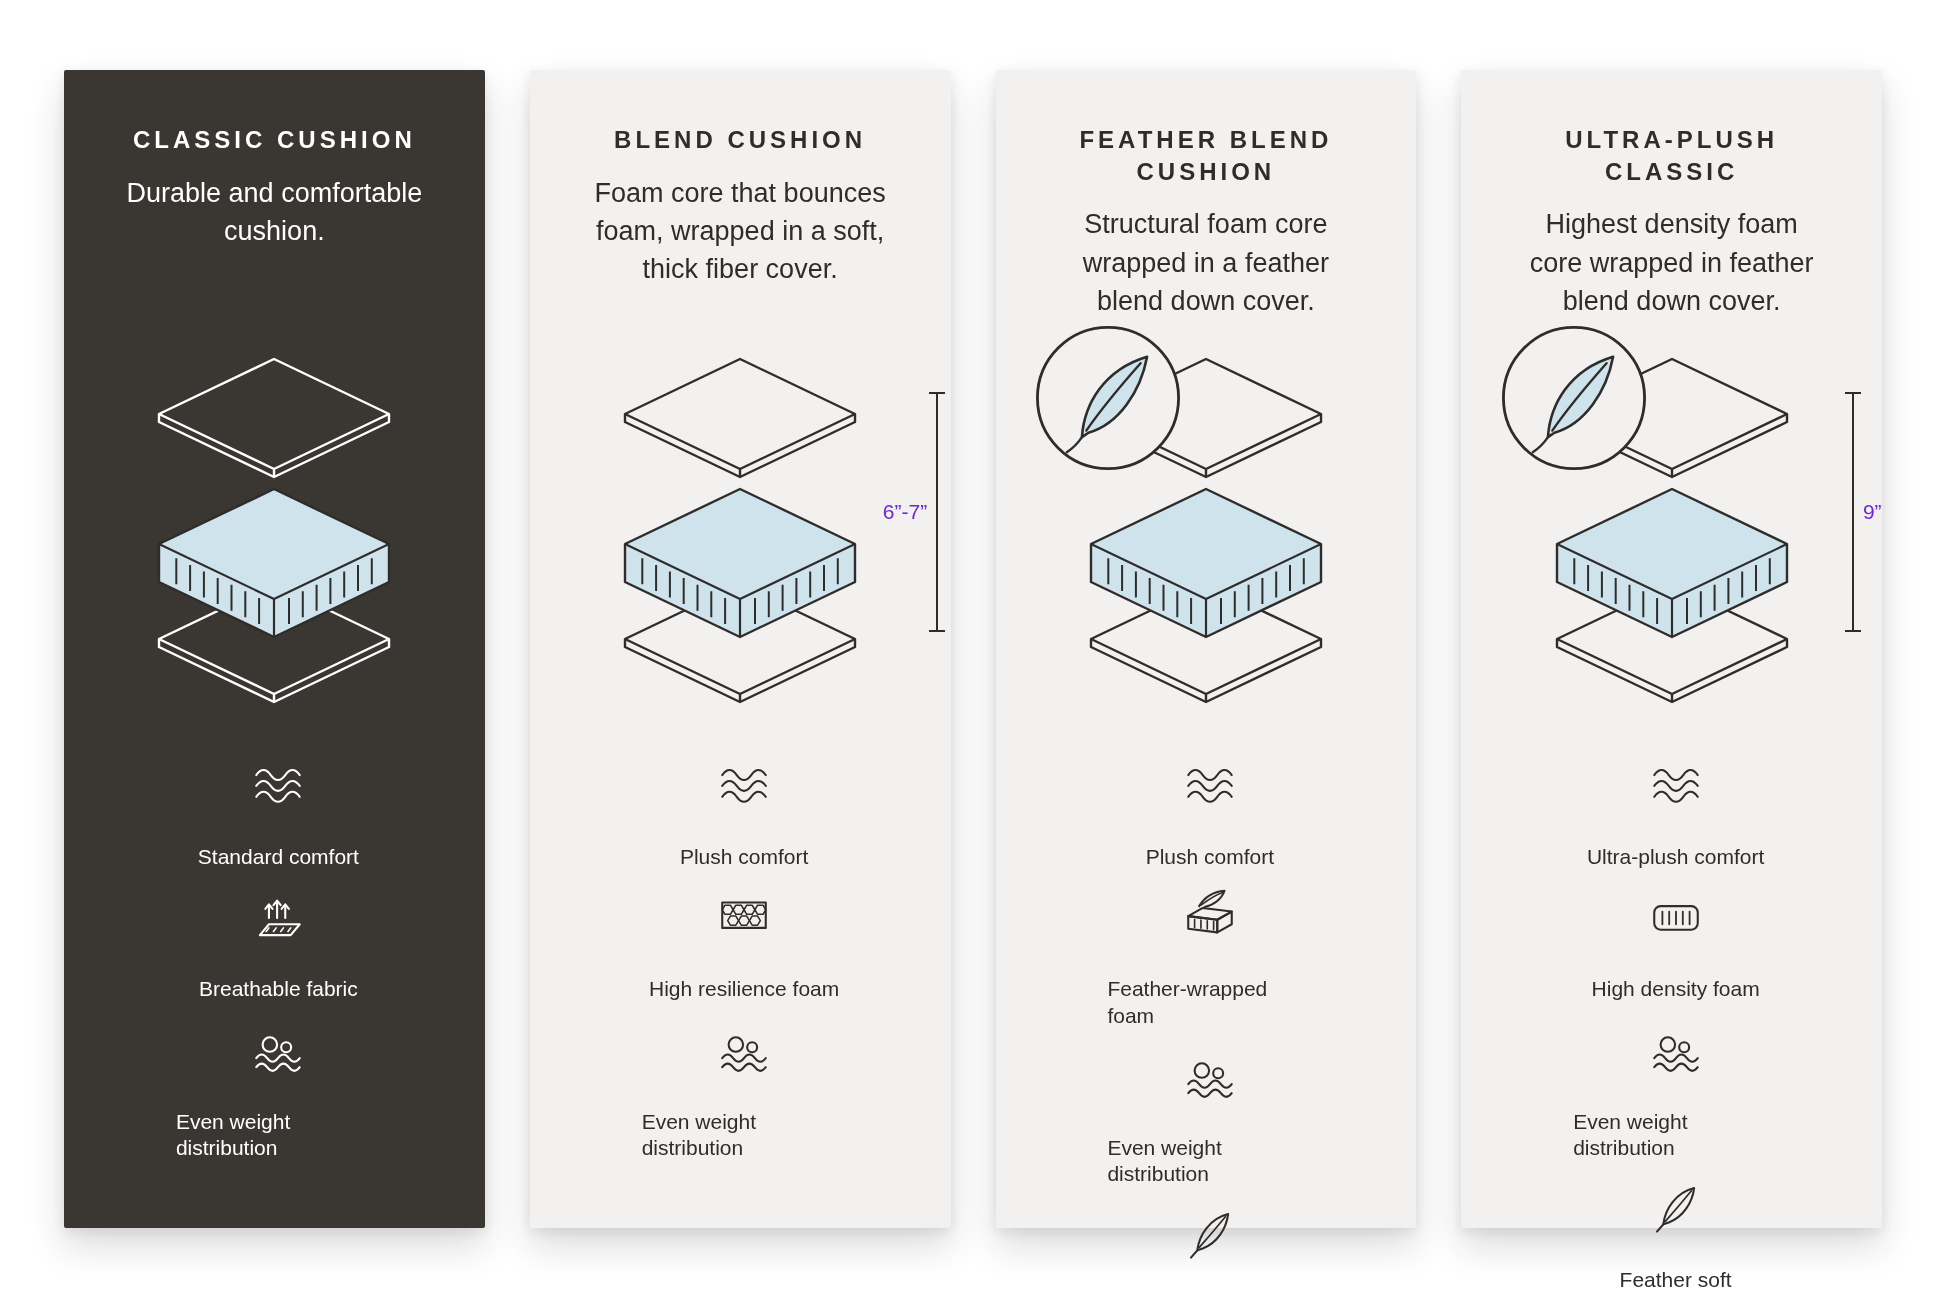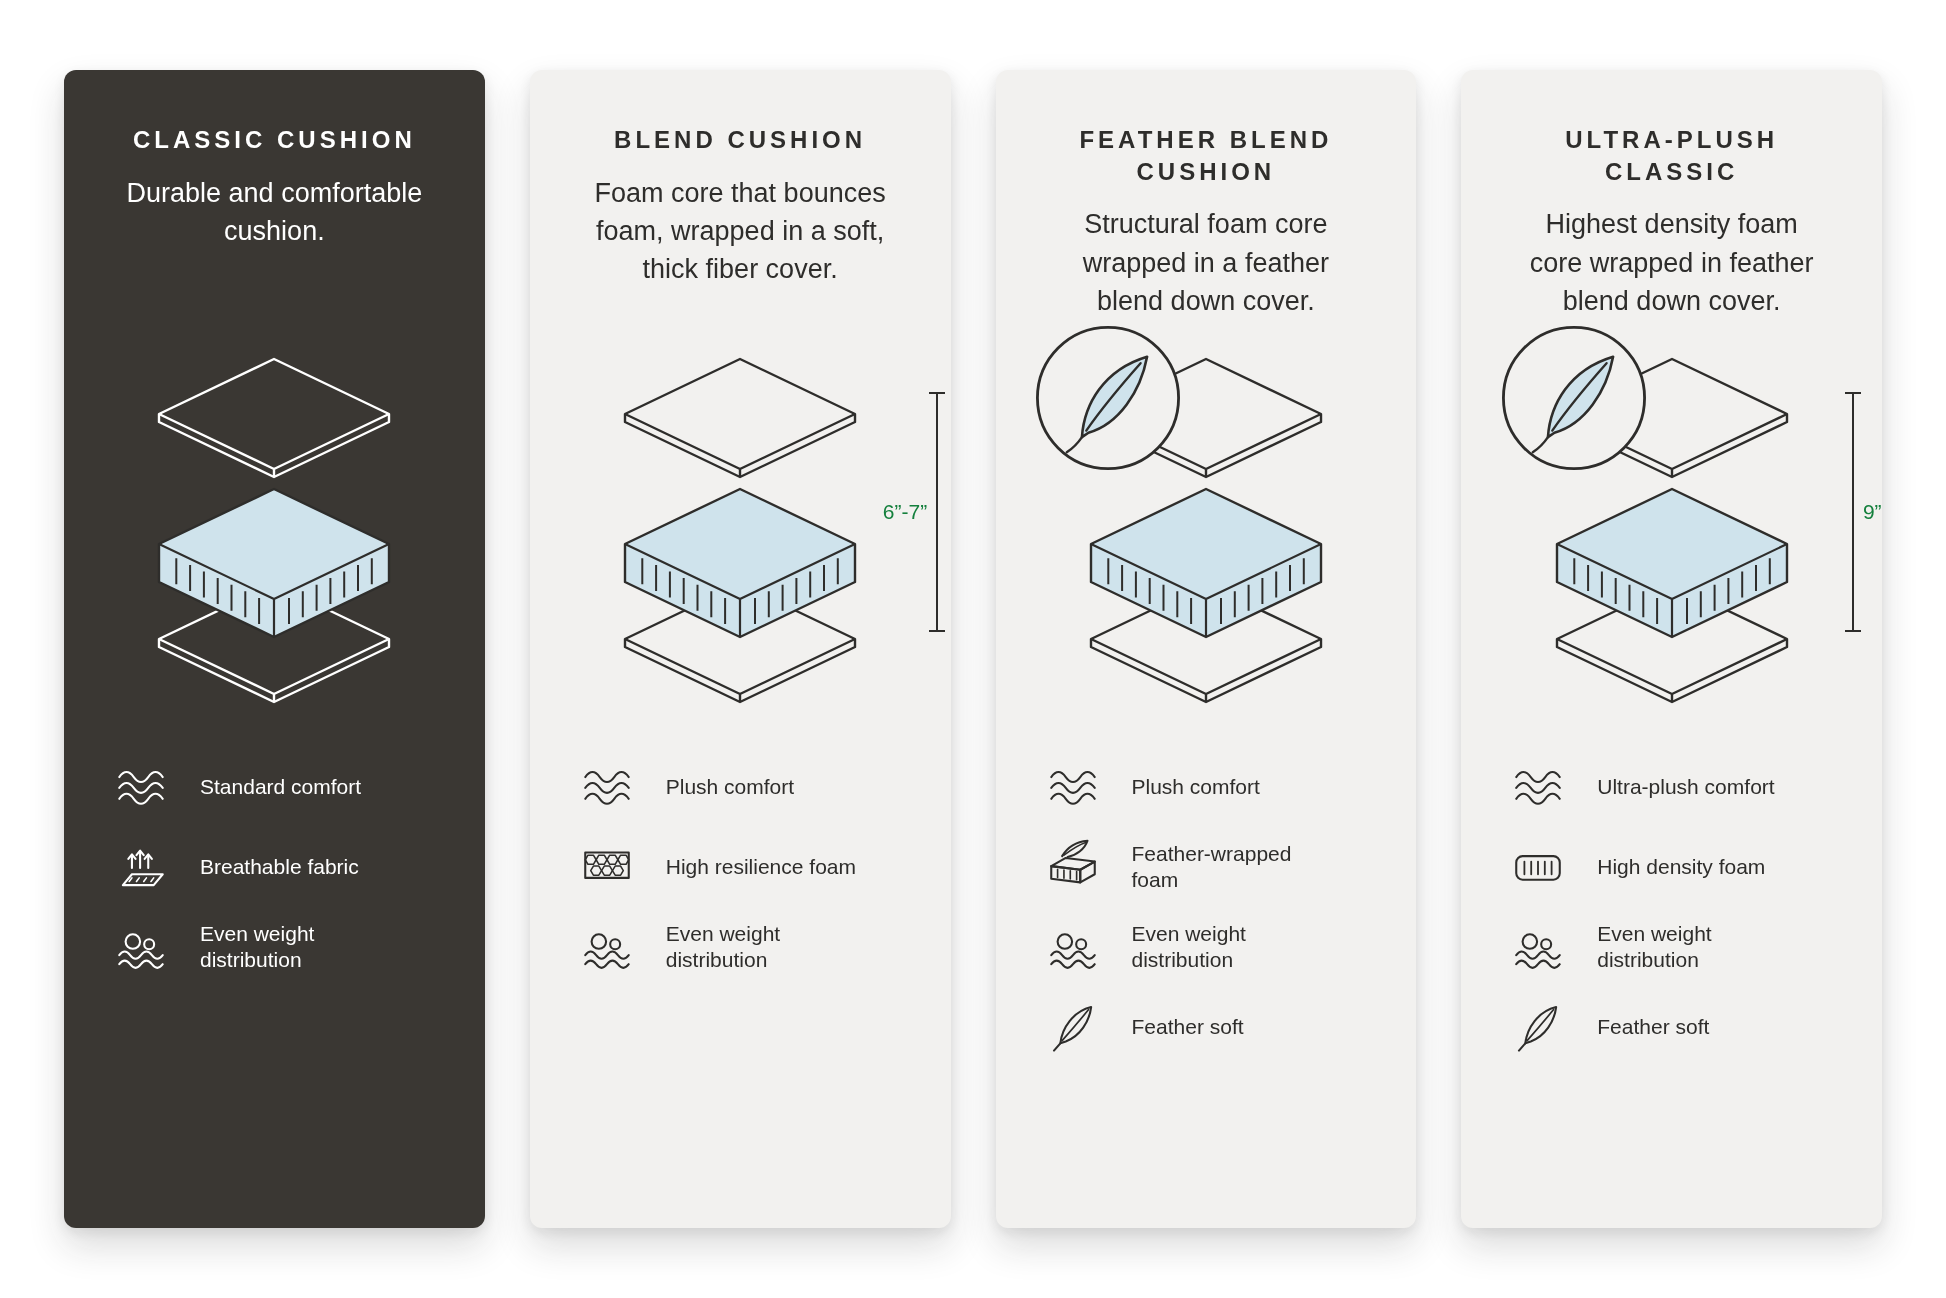--- a/index.html
+++ b/index.html
@@ -3,21 +3,21 @@
 <meta charset="utf-8">
 <style>
   html,body{margin:0;padding:0;}
   body{
     width:1946px;height:1298px;background:#ffffff;overflow:hidden;
     font-family:"Liberation Sans","DejaVu Sans",sans-serif;
     -webkit-font-smoothing:antialiased;
   }
   .canvas{display:flex;gap:45px;padding:70px 64px;box-sizing:border-box;height:100%;}
   .card{
-    flex:1;position:relative;border-radius:12px;
+    flex:1;position:relative;border-radius:2px;
     padding:54px 40px 40px;box-sizing:border-box;
     background:var(--bg);color:var(--text);
     box-shadow:0 18px 36px rgba(30,30,30,.16),0 4px 12px rgba(30,30,30,.08);
     --bg:#f2f1ef;--line:#2e2d2b;--text:#2e2d2b;--foam:#cfe3ec;
   }
   .card.dark{--bg:#3a3733;--line:#ffffff;--text:#ffffff;}
 
   .card-header{height:180px;text-align:center;}
   .title{font-size:24px;font-weight:700;letter-spacing:4px;line-height:1.32;margin:0 auto;max-width:300px;}
   .desc{font-size:27px;line-height:1.42;margin:18px auto 0;max-width:300px;}
@@ -29,29 +29,29 @@
   .foam-fill{fill:var(--foam);stroke:#2e2d2b;stroke-width:2.4;stroke-linejoin:round;}
   .foam-edge{fill:none;stroke:#2e2d2b;stroke-width:2.2;stroke-linejoin:round;}
   .stitches{fill:none;stroke:#2e2d2b;stroke-width:2;}
 
   .badge{position:absolute;width:152px;height:152px;left:-24px;top:-16px;}
   .badge-circle{fill:var(--bg);stroke:var(--line);stroke-width:2.6;}
   .badge-leaf{fill:var(--foam);stroke:#2e2d2b;stroke-width:2.4;stroke-linejoin:round;}
   .badge-vein,.badge-stem{fill:none;stroke:#2e2d2b;stroke-width:2.2;stroke-linecap:round;}
 
   .measure{position:absolute;top:54px;right:-48px;display:flex;align-items:center;gap:9px;
-    color:#15803d;font-size:21px;}
+    color:#6d28d9;font-size:21px;}
   .measure.right-label{right:-60px;}
   .mline{width:2px;height:240px;background:#2e2d2b;position:relative;display:block;}
   .mline::before,.mline::after{content:"";position:absolute;left:-7px;width:16px;height:2px;background:#2e2d2b;}
   .mline::before{top:0;}
   .mline::after{bottom:0;}
 
   .features{list-style:none;margin:46px 0 0;padding:0 0 0 8px;}
-  .feature{display:flex;align-items:center;gap:30px;min-height:62px;margin-bottom:18px;}
+  .feature{display:flex;align-items:center;gap:30px;min-height:62px;margin-bottom:18px;flex-direction:column;}
   .ficon{flex:none;width:58px;height:58px;color:var(--text);}
   .ficon svg{width:58px;height:58px;display:block;stroke:currentColor;fill:none;
     stroke-width:2.3;stroke-linecap:round;stroke-linejoin:round;}
   .flabel{font-size:21px;line-height:1.25;max-width:205px;}
 
   .defs{position:absolute;width:0;height:0;overflow:hidden;}
 </style>
 </head>
 <body>
 

